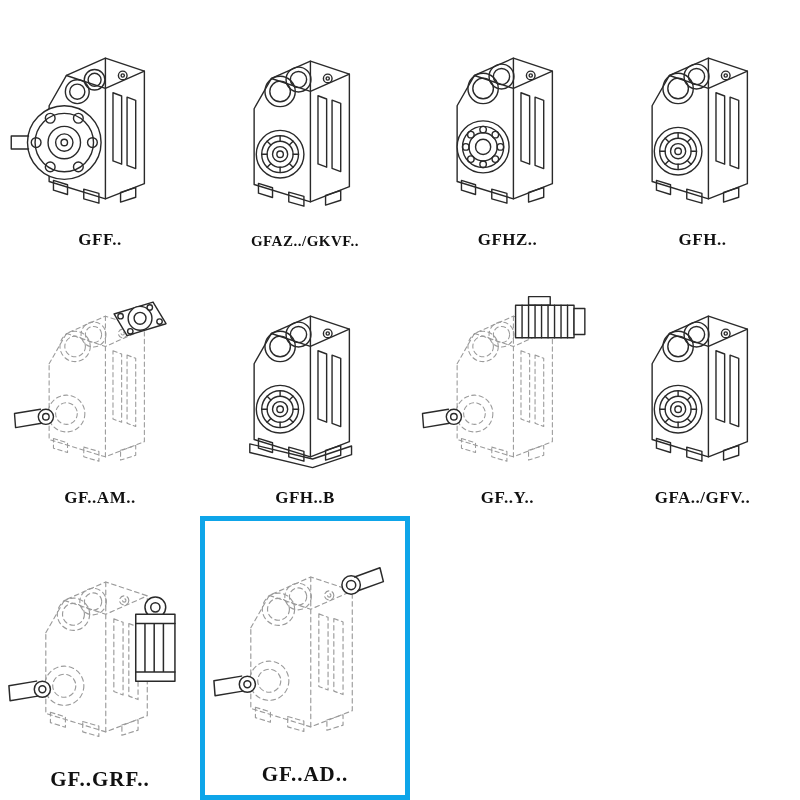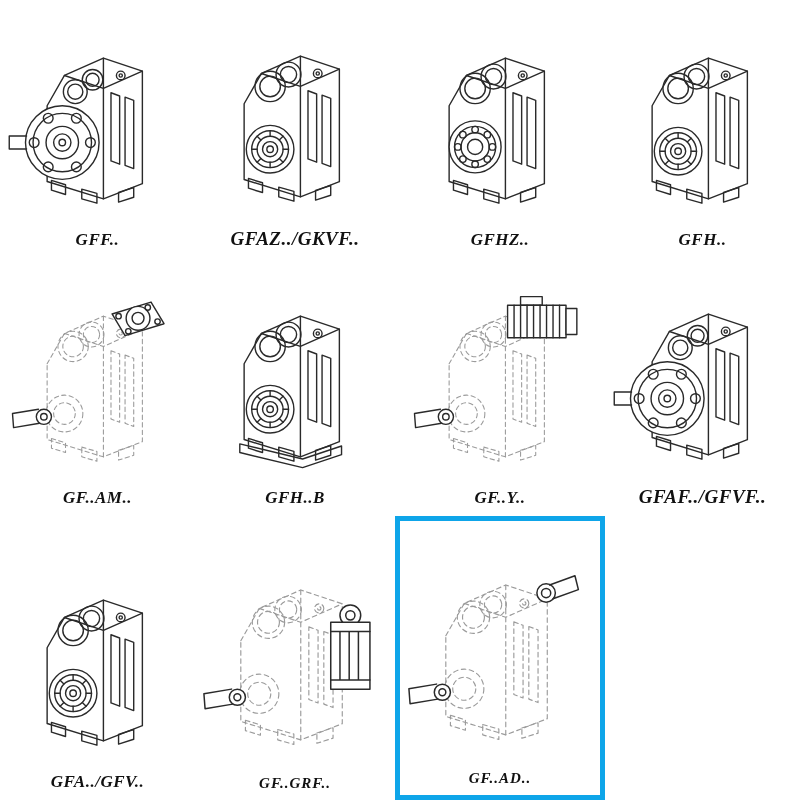--- a/index.html
+++ b/index.html
@@ -13,24 +13,24 @@
     grid-template-rows:258px 258px 284px;
   }
   .cell{
     display:flex;flex-direction:column;align-items:center;justify-content:flex-end;
     padding:4px 2px 8px;margin:0;box-sizing:border-box;
   }
   .cell svg.drawing{width:184px;height:204px;flex:0 0 auto}
   .cell.big svg.drawing{width:196px;height:222px}
   .label{
     font-weight:bold;font-size:17px;letter-spacing:.5px;color:#111;
-    margin-top:6px;white-space:nowrap;font-style:italic;
-  }
-  .label-sm{font-size:19px}
-  .label-lg{font-size:15px;letter-spacing:1px}
+    margin-top:6px;white-space:nowrap;
+  }
+  .label-sm{font-size:15px}
+  .label-lg{font-size:21px;letter-spacing:1px}
   .boxed{border:5px solid #0ea5e9}
   
   svg.drawing > use{
     stroke:#2a2a2a;fill:none;stroke-width:1.3;
     stroke-linejoin:round;stroke-linecap:round;
   }
   .defs-holder{position:absolute;width:0;height:0;overflow:hidden}
 </style>
 </head>
 <body>
@@ -226,26 +226,20 @@
     <figcaption class="label">GFH..B</figcaption>
   </figure>
 
   <figure class="cell">
     <svg class="drawing" viewBox="0 0 170 170">
       <use href="#gb-ph-motor"></use>
     </svg>
     <figcaption class="label">GF..Y..</figcaption>
   </figure>
 
-  <figure class="cell">
-    <svg class="drawing" viewBox="0 0 170 170">
-      <use href="#gb-flange"></use>
-    </svg>
-    <figcaption class="label label-sm">GFAF../GFVF..</figcaption>
-  </figure>
 
   <figure class="cell">
     <svg class="drawing" viewBox="0 0 170 170">
       <use href="#gb-bores"></use>
     </svg>
     <figcaption class="label">GFA../GFV..</figcaption>
   </figure>
 
   <figure class="cell big">
     <svg class="drawing" viewBox="0 0 170 170">

